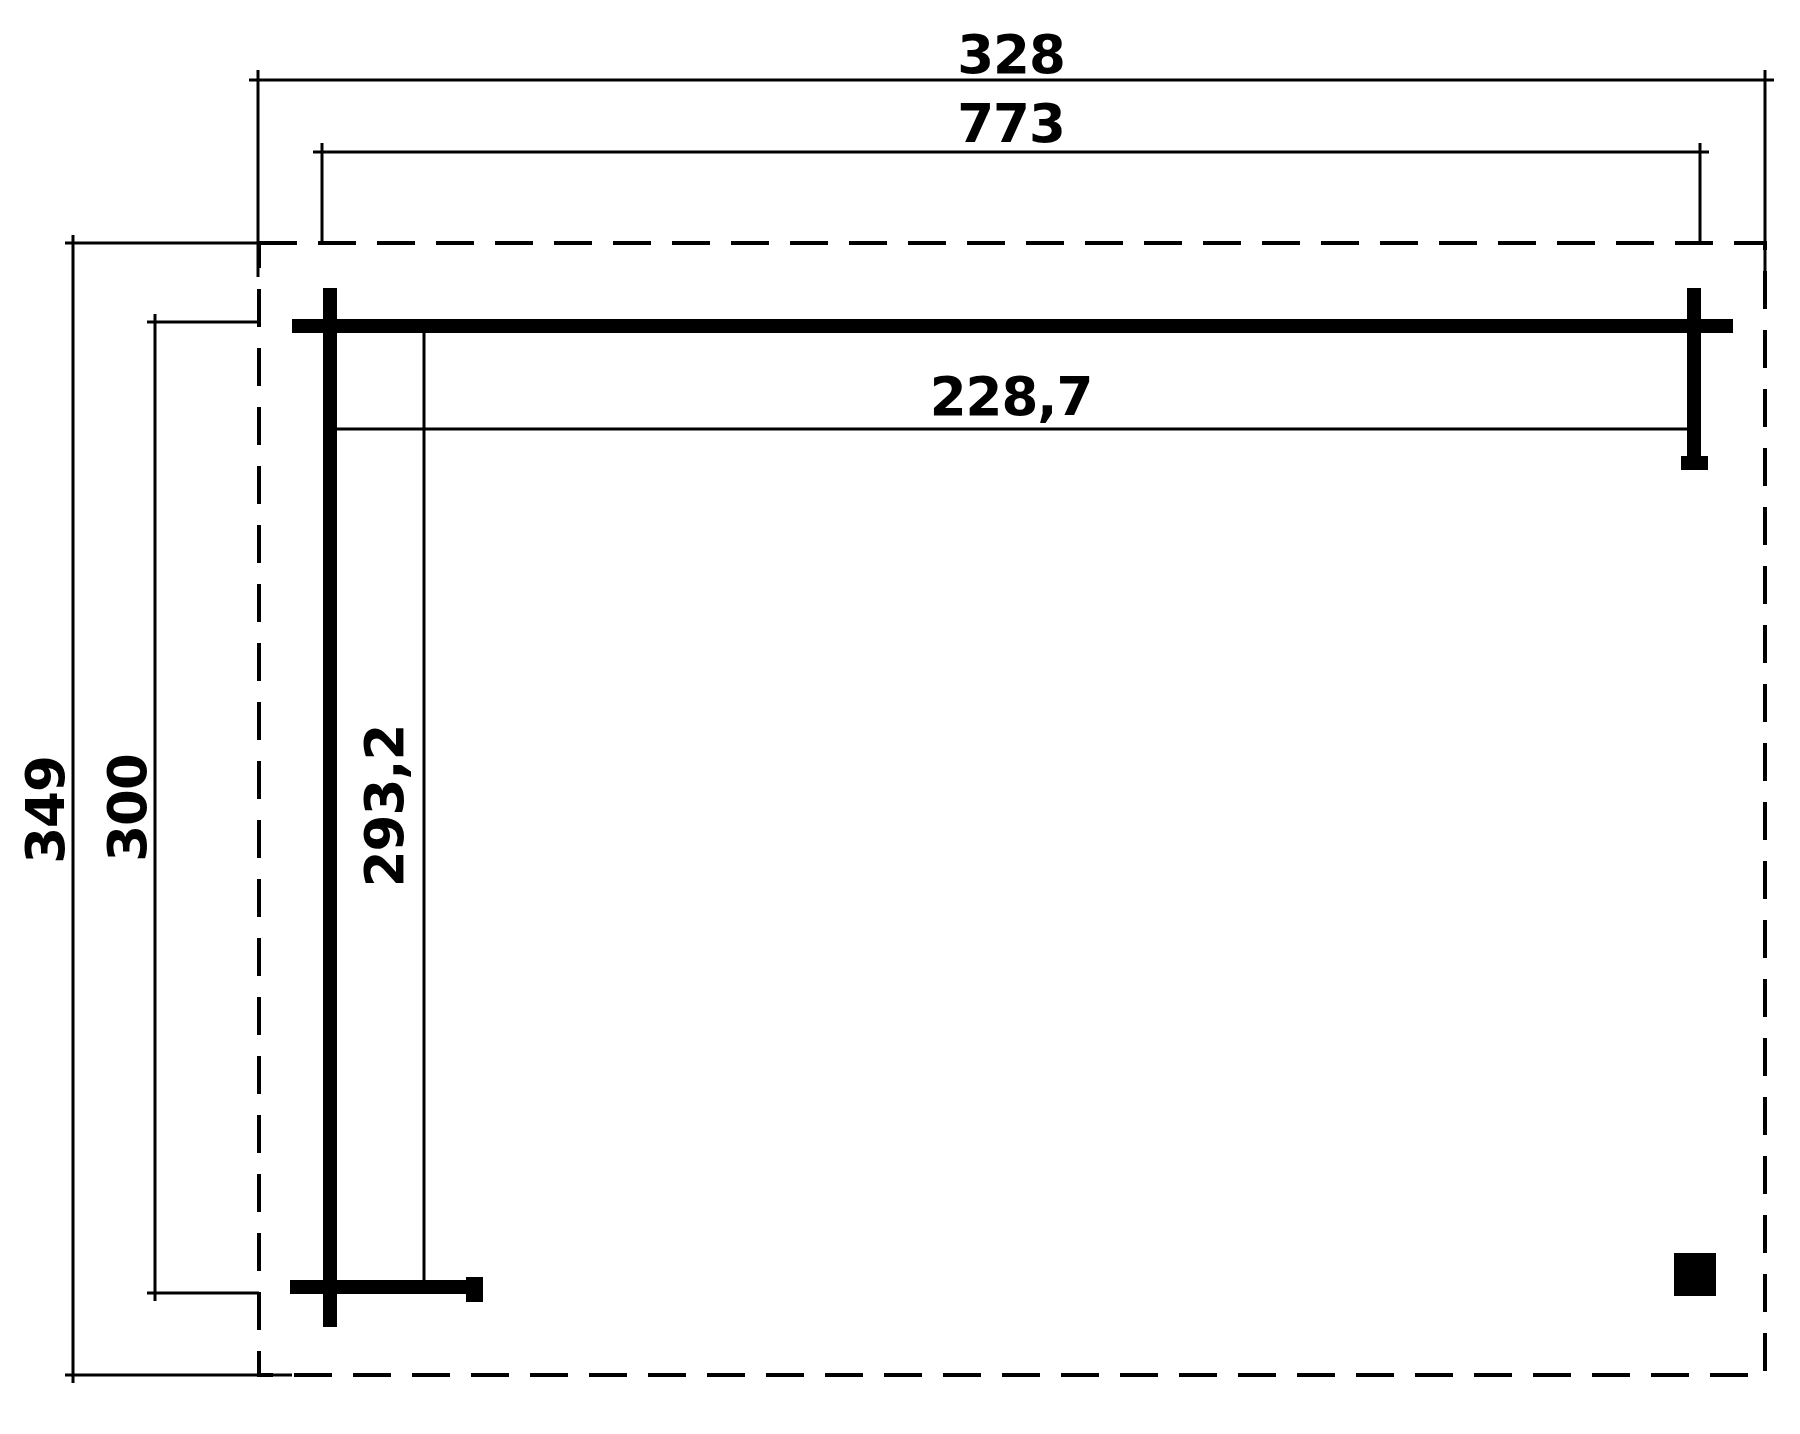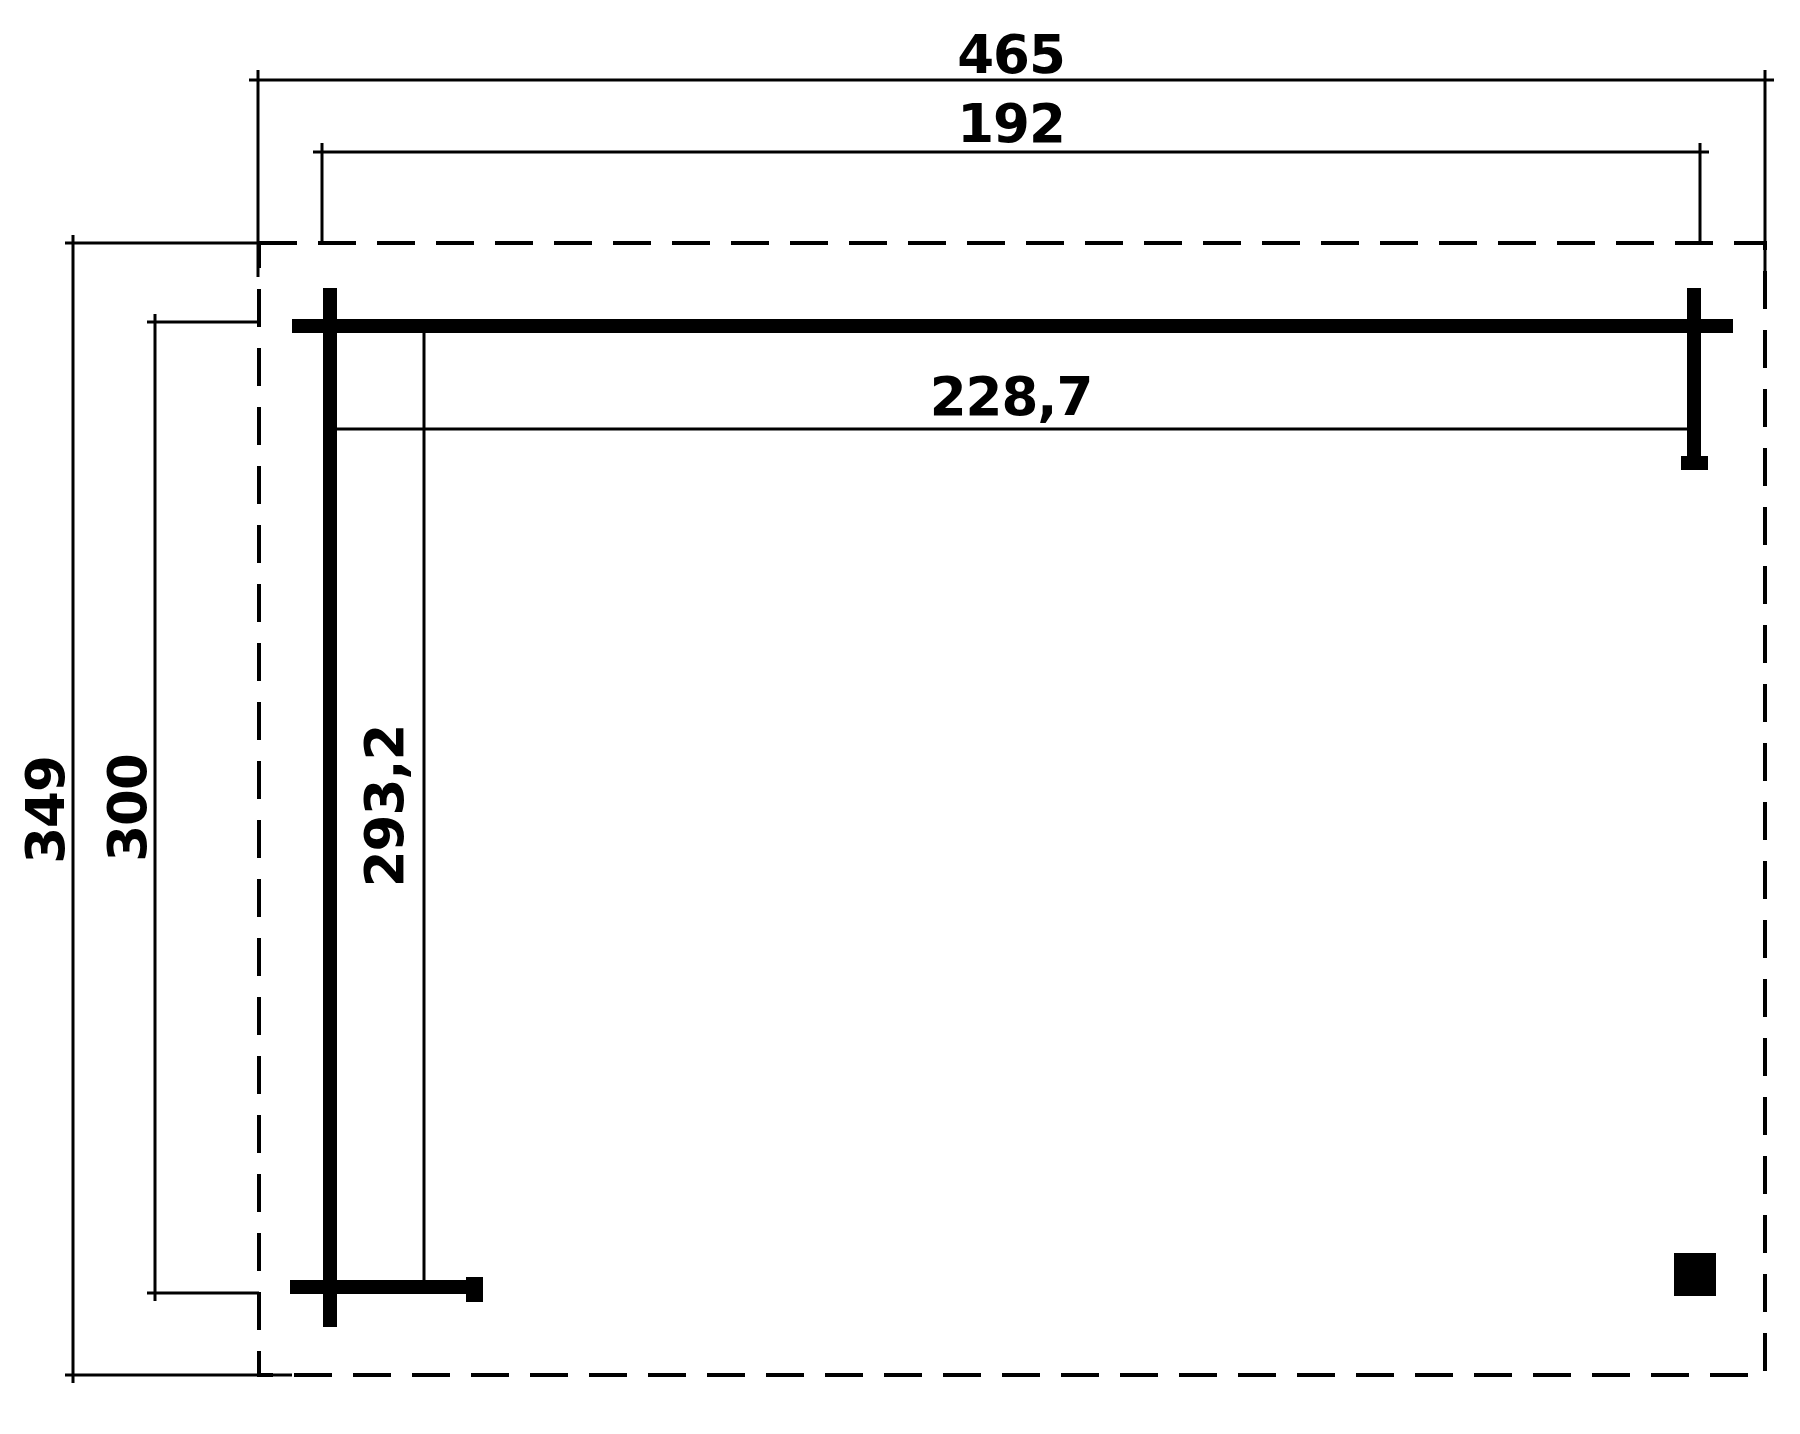--- a/index.html
+++ b/index.html
@@ -89,23 +89,23 @@
 
     <line class="wall" x1="1694" y1="288" x2="1694" y2="457"></line>
     <rect class="solidfill" x="1681" y="456" width="27" height="14"></rect>
 
     <line class="wall" x1="290" y1="1287" x2="467" y2="1287"></line>
     <rect class="solidfill" x="466" y="1277" width="17" height="25"></rect>
 
     <rect class="solidfill" x="1674" y="1253" width="42" height="43"></rect>
   </svg>
 
-  <div class="lbl" style="left:1011px; top:54px;">465</div>
+  <div class="lbl" style="left:1011px; top:54px;">328</div>
 
-  <div class="lbl" style="left:1011px; top:123px;">192</div>
+  <div class="lbl" style="left:1011px; top:123px;">773</div>
 
   <div class="lbl" style="left:1011px; top:396px;">228,7</div>
 
   <div class="lbl vert" style="left:45px; top:810px;">349</div>
 
   <div class="lbl vert" style="left:127px; top:808px;">300</div>
 
   <div class="lbl vert" style="left:384px; top:806px;">293,2</div>
 
 </div>

